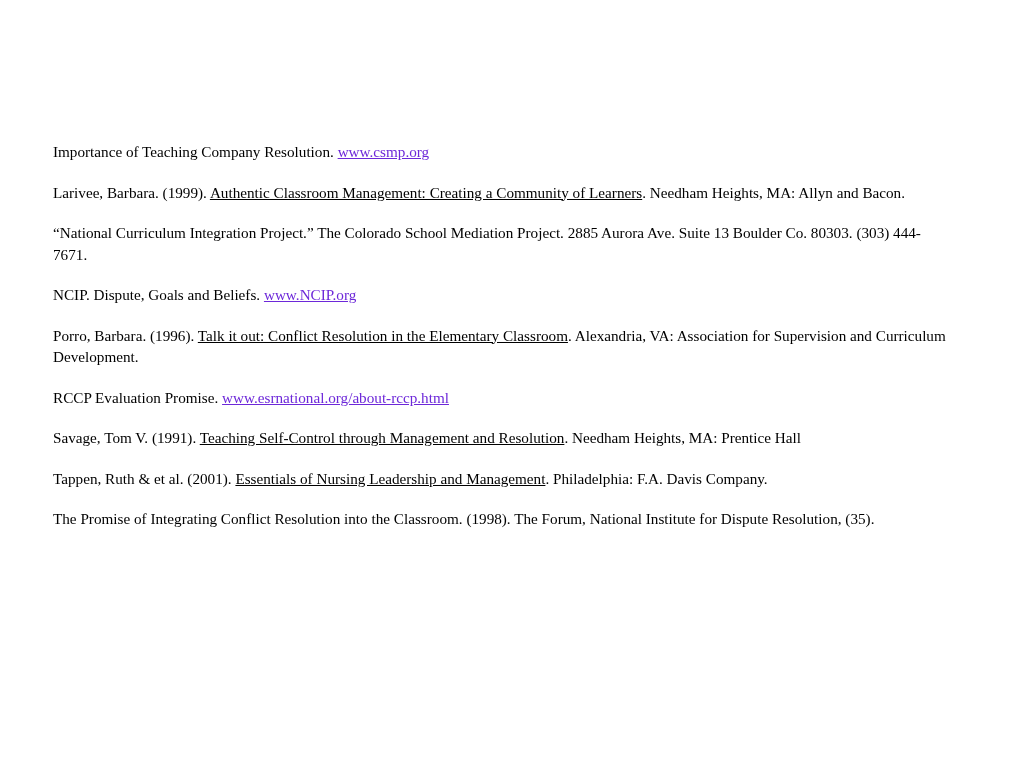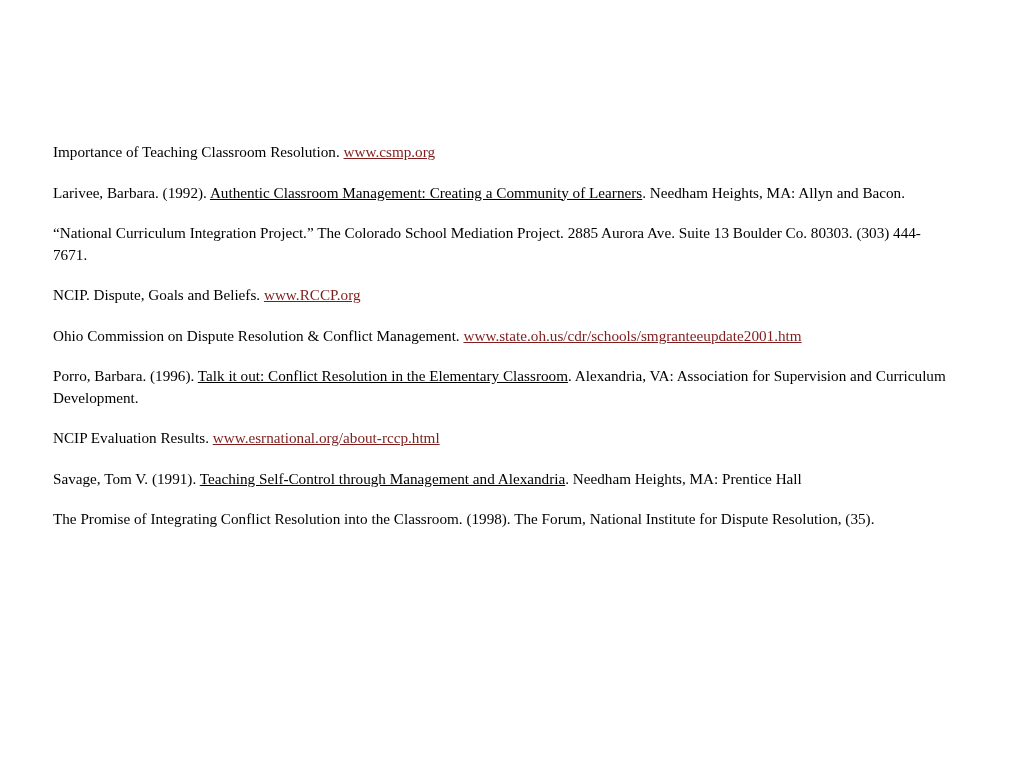--- a/index.html
+++ b/index.html
@@ -46,34 +46,34 @@
   .ref-text {
     
   }
 
   .ref-title {
     text-decoration: underline;
     text-underline-offset: 1px;
   }
 
   .ref-link {
-    color: #7f1d1d;
+    color: #6d28d9;
     text-decoration: underline;
     text-underline-offset: 1px;
     cursor: pointer;
   }
 </style>
 </head>
 <body>
 
 <div id="slide">
   <div id="reference-list">
-      <p class="reference-entry"><span class="ref-text">Importance of Teaching Classroom Resolution.  </span><span class="ref-link">www.csmp.org</span></p>
-      <p class="reference-entry"><span class="ref-text">Larivee, Barbara. (1992). </span><span class="ref-title">Authentic Classroom Management: Creating a Community of Learners</span><span class="ref-text">.  Needham Heights, MA: Allyn and Bacon.</span></p>
+      <p class="reference-entry"><span class="ref-text">Importance of Teaching Company Resolution.  </span><span class="ref-link">www.csmp.org</span></p>
+      <p class="reference-entry"><span class="ref-text">Larivee, Barbara. (1999). </span><span class="ref-title">Authentic Classroom Management: Creating a Community of Learners</span><span class="ref-text">.  Needham Heights, MA: Allyn and Bacon.</span></p>
       <p class="reference-entry"><span class="ref-text">“National Curriculum Integration Project.”  The Colorado School Mediation Project. 2885 Aurora Ave. Suite 13 Boulder Co. 80303. (303) 444-7671.</span></p>
-      <p class="reference-entry"><span class="ref-text">NCIP.  Dispute, Goals and Beliefs.  </span><span class="ref-link">www.RCCP.org</span></p>
-      <p class="reference-entry"><span class="ref-text">Ohio Commission on Dispute Resolution &amp; Conflict Management.  </span><span class="ref-link">www.state.oh.us/cdr/schools/smgranteeupdate2001.htm</span></p>
+      <p class="reference-entry"><span class="ref-text">NCIP.  Dispute, Goals and Beliefs.  </span><span class="ref-link">www.NCIP.org</span></p>
       <p class="reference-entry"><span class="ref-text">Porro, Barbara.  (1996).  </span><span class="ref-title">Talk it out: Conflict Resolution in the Elementary Classroom</span><span class="ref-text">.  Alexandria, VA: Association for Supervision and Curriculum Development.</span></p>
-      <p class="reference-entry"><span class="ref-text">NCIP Evaluation Results. </span><span class="ref-link">www.esrnational.org/about-rccp.html</span></p>
-      <p class="reference-entry"><span class="ref-text">Savage, Tom V. (1991). </span><span class="ref-title">Teaching Self-Control through Management and Alexandria</span><span class="ref-text">.  Needham Heights, MA: Prentice Hall</span></p>
+      <p class="reference-entry"><span class="ref-text">RCCP Evaluation Promise. </span><span class="ref-link">www.esrnational.org/about-rccp.html</span></p>
+      <p class="reference-entry"><span class="ref-text">Savage, Tom V. (1991). </span><span class="ref-title">Teaching Self-Control through Management and Resolution</span><span class="ref-text">.  Needham Heights, MA: Prentice Hall</span></p>
+      <p class="reference-entry"><span class="ref-text">Tappen, Ruth &amp; et al. (2001). </span><span class="ref-title">Essentials of Nursing Leadership and Management</span><span class="ref-text">.  Philadelphia: F.A. Davis Company.</span></p>
       <p class="reference-entry"><span class="ref-text">The Promise of Integrating Conflict Resolution into the Classroom.  (1998). The Forum, National Institute for Dispute Resolution, (35).</span></p>
     </div>
 </div>
 
 </body></html>

